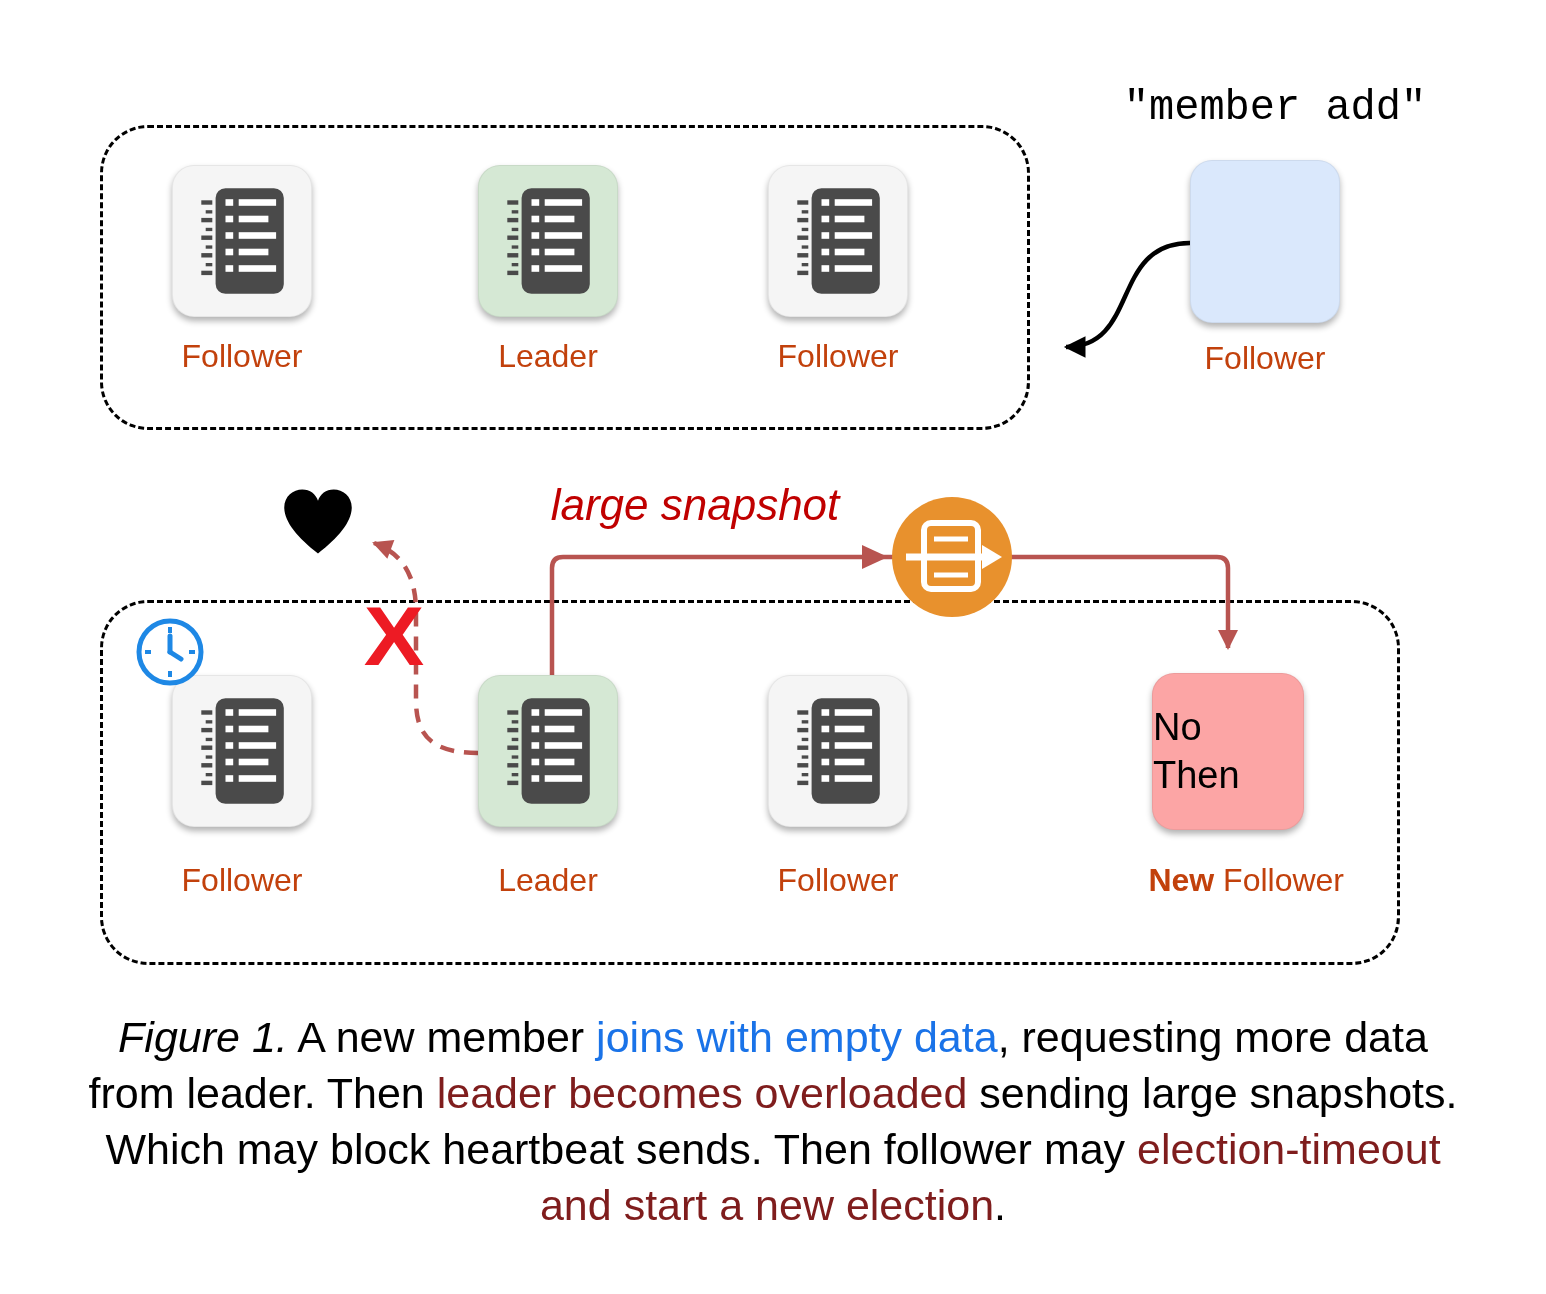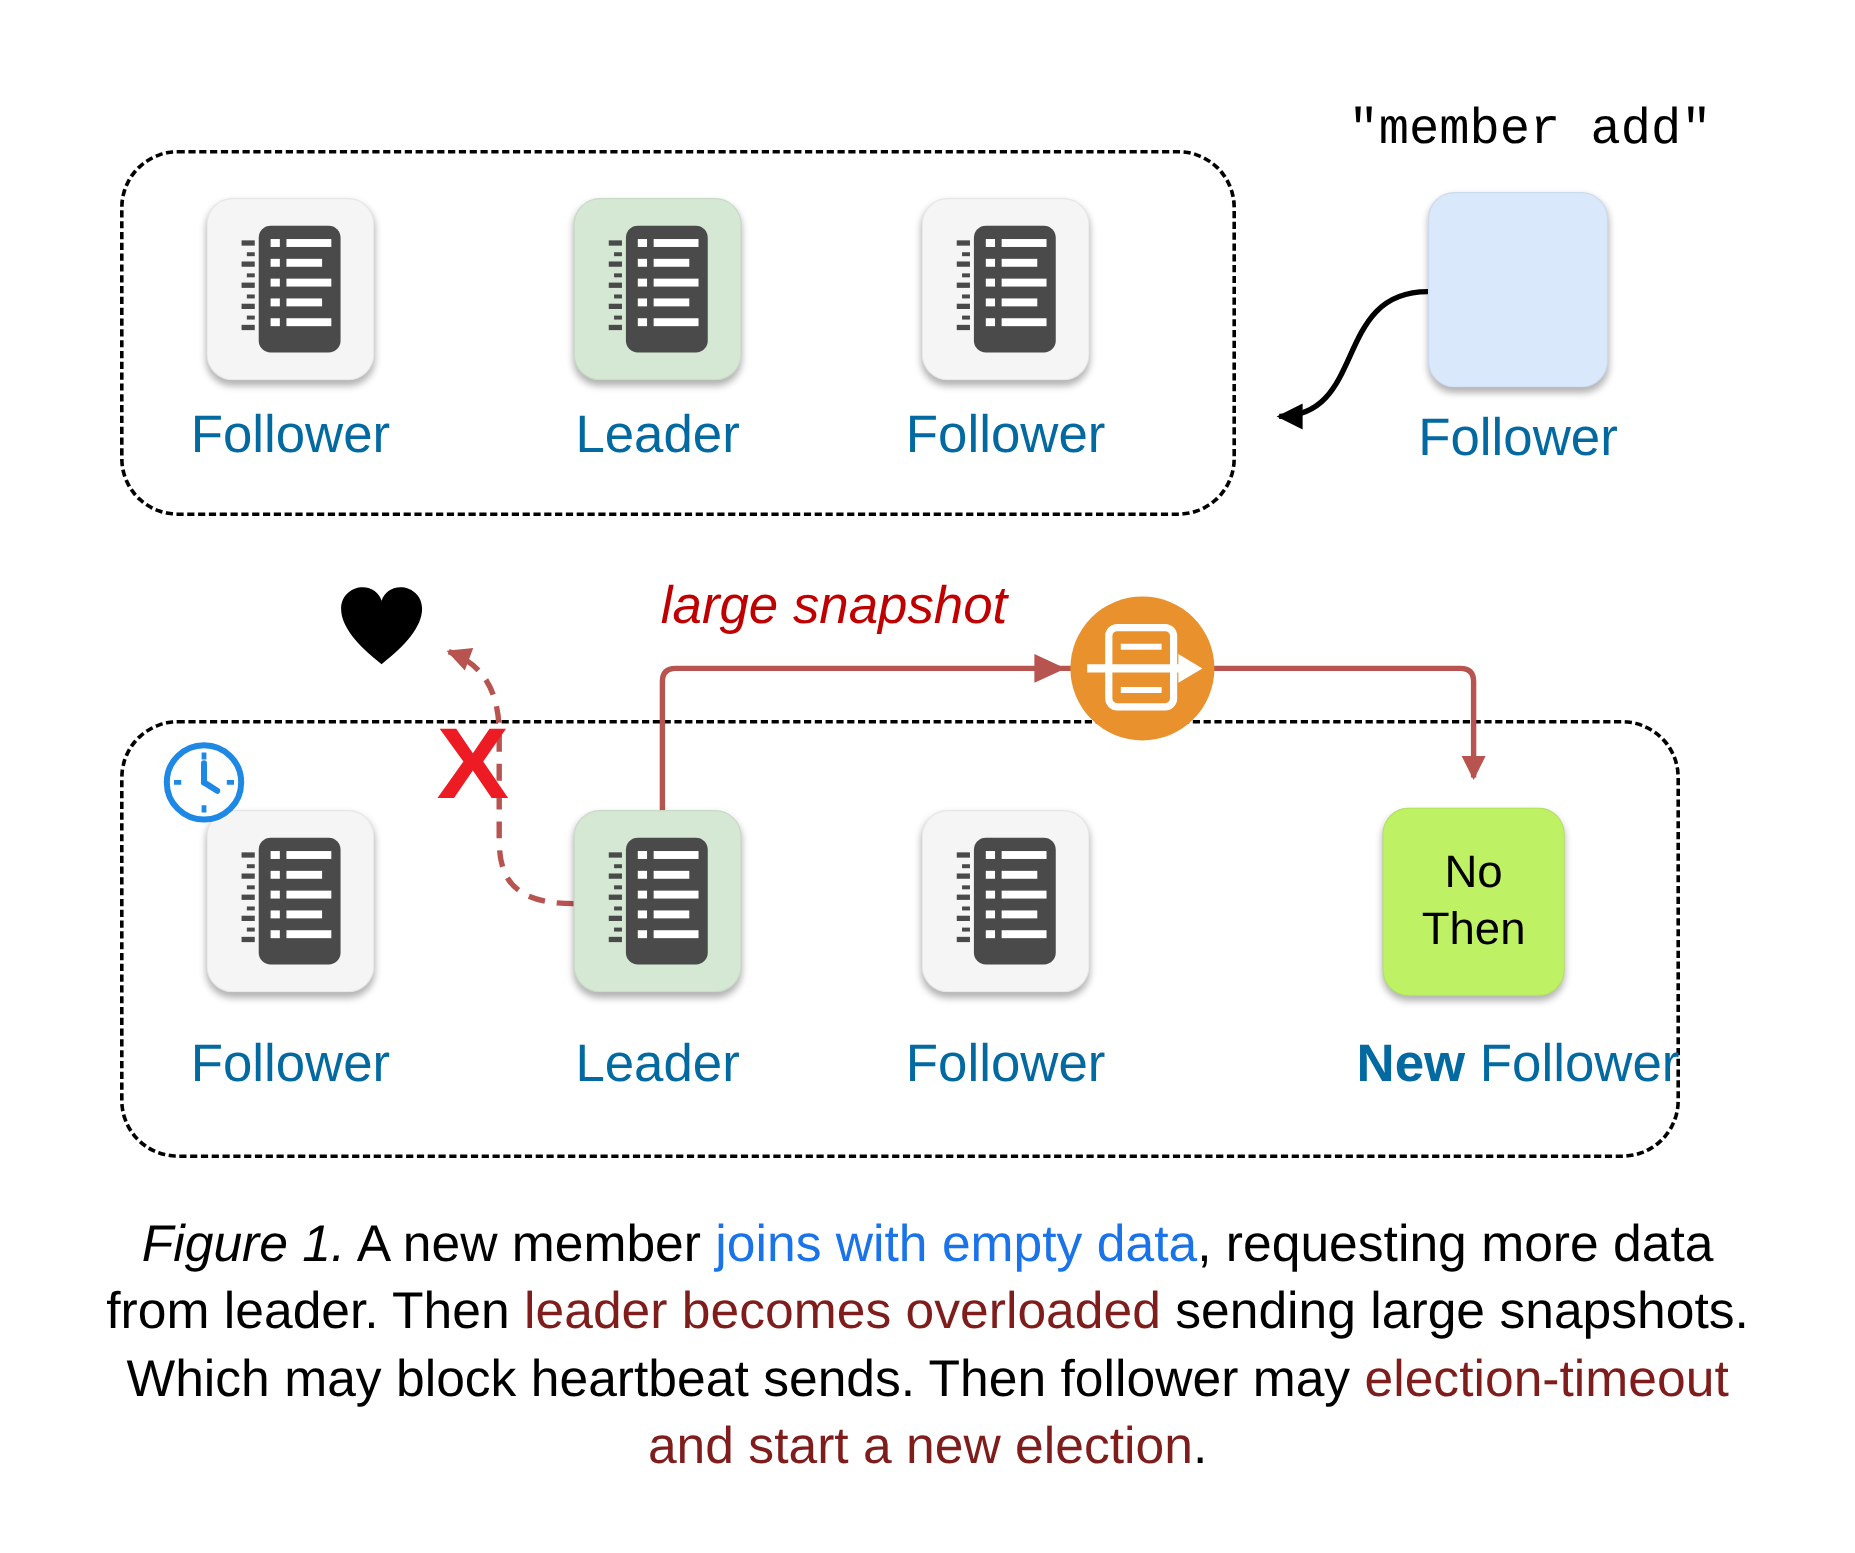--- a/index.html
+++ b/index.html
@@ -11,26 +11,26 @@
   .cluster.top { left:100px; top:125px; width:930px; height:305px; }
   .cluster.bottom { left:100px; top:600px; width:1300px; height:365px; }
 
   .node { position:absolute; width:140px; height:152px; border-radius:22px; background:#f5f5f5;
           border:1px solid rgba(0,0,0,.06); box-shadow:0 4px 6px rgba(0,0,0,.30);
           display:flex; align-items:center; justify-content:center; z-index:2; }
   .node.leader { background:#d5e8d4; }
   .node.newmember { background:#dae8fc; width:150px; height:163px; }
   .node svg.log { width:94px; height:110px; display:block; }
 
-  .node-label { position:absolute; width:260px; text-align:center; font-size:44px; color:#0369a1; z-index:2; white-space:nowrap; }
+  .node-label { position:absolute; width:260px; text-align:center; font-size:32px; color:#c2410c; z-index:2; white-space:nowrap; }
   .nf-bold { font-weight:bold; }
 
   .nodata { position:absolute; left:1152px; top:673px; width:152px; height:157px; border-radius:22px;
-            background:#bef264; border:1px solid rgba(0,0,0,.06); box-shadow:0 4px 6px rgba(0,0,0,.30);
-            display:flex; flex-direction:column; align-items:center; justify-content:center;
+            background:#fca5a5; border:1px solid rgba(0,0,0,.06); box-shadow:0 4px 6px rgba(0,0,0,.30);
+            display:flex; flex-direction:column; align-items:flex-start; justify-content:center;
             font-size:38px; line-height:1.25; color:#000; z-index:2; }
 
   .member-add { position:absolute; left:1075px; top:84px; width:400px; text-align:center;
                 font-family:"Liberation Mono","DejaVu Sans Mono",monospace; font-size:42px; color:#000; }
 
   .large-snapshot { position:absolute; left:500px; top:480px; width:390px; text-align:center;
                     font-size:44px; font-weight:normal; font-style:italic; color:#c00000; z-index:2; white-space:nowrap; }
 
   .xmark { position:absolute; left:366px; top:594px; font-size:84px; font-weight:900; color:#ed1b24;
            z-index:3; transform:scaleX(1.08); font-family:"Liberation Sans",sans-serif; line-height:1; }
@@ -278,17 +278,17 @@
   </div>
 
   <div class="nodata">
       <span>No</span>
       <span>Then</span>
     </div>
 
   <div class="node-label" style="left:112px; top:862px;">Follower</div>
   <div class="node-label" style="left:418px; top:862px;">Leader</div>
   <div class="node-label" style="left:708px; top:862px;">Follower</div>
-  <div class="node-label" style="left:1115px; top:862px; width:300px;"><span class="nf-bold">New</span><span> Follower</span></div>
+  <div class="node-label" style="left:1044px; top:862px; width:300px;text-align:right;"><span class="nf-bold">New</span><span> Follower</span></div>
 
   <div class="caption"><span class="it">Figure 1.</span><span> A new member </span><span class="blue">joins with empty data</span><span>, requesting more data from leader. Then </span><span class="red">leader becomes overloaded</span><span> sending large snapshots. Which may block heartbeat sends. Then follower may </span><span class="red">election-timeout and start a new election</span><span>.</span></div>
 
 </div>
 
 </body></html>

